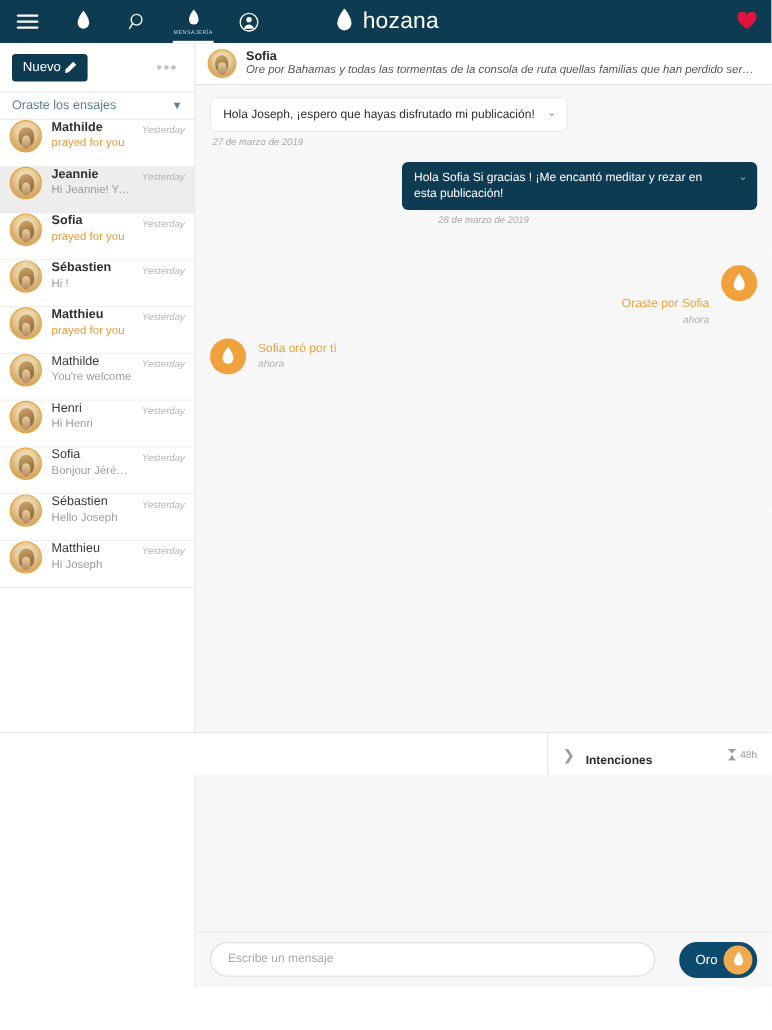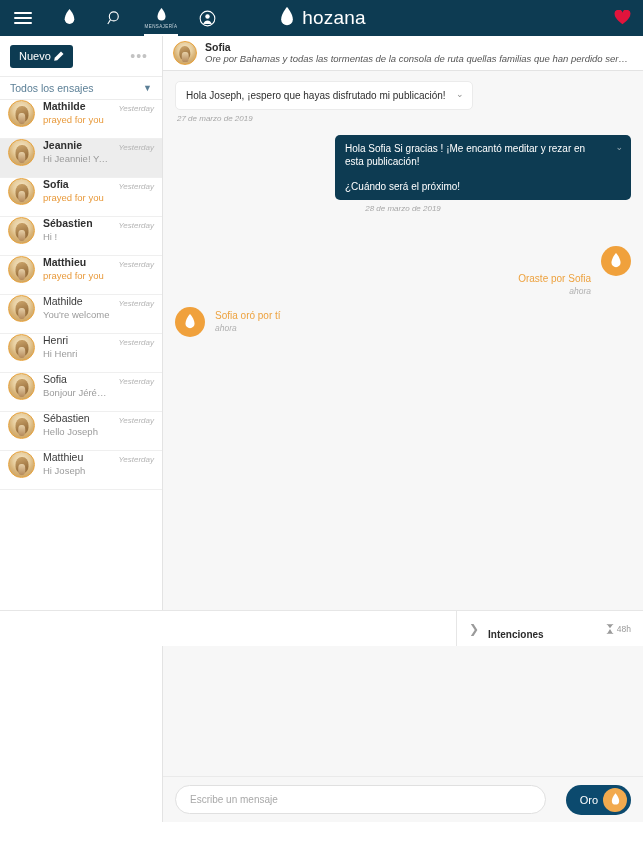--- a/index.html
+++ b/index.html
@@ -227,21 +227,21 @@
       <button class="new-btn">
         <span>Nuevo</span>
         <svg width="11" height="11" viewBox="0 0 14 14">
           <path d="M10.2 0.6l3.2 3.2-8 8-3.9.7.7-3.9z" fill="#ffffff"></path>
         </svg>
       </button>
       <span class="dots">•••</span>
     </div>
 
     <div class="sb-filter">
-      <span class="t">Todos los ensajes</span>
+      <span class="t">Oraste los ensajes</span>
       <span class="chev">▼</span>
     </div>
 
     <div id="conv-list">
         <div class="conv">
           <div class="avatar"></div>
           <div class="conv-mid">
             <div class="conv-name">Mathilde</div>
             <div class="conv-sub prayed">prayed for you</div>
           </div>
@@ -337,21 +337,21 @@
       <div class="row">
         <div class="bubble in">
           <span>Hola Joseph, ¡espero que hayas disfrutado mi publicación!</span>
           <span class="b-chev">⌄</span>
         </div>
       </div>
       <div class="stamp">27 de marzo de 2019</div>
 
       <div class="row out">
         <div class="bubble out">
-          <span id="out-text"><div>Hola Sofia Si gracias ! ¡Me encantó meditar y rezar en esta publicación!</div><div style="margin-top: 12px;">¿Cuándo será el próximo!</div></span>
+          <span id="out-text"><div>Hola Sofia Si gracias ! ¡Me encantó meditar y rezar en esta publicación!</div></span>
           <span class="b-chev">⌄</span>
         </div>
       </div>
       <div class="stamp right">28 de marzo de 2019</div>
 
       <div class="pray right">
         <div class="pray-txt-l">
           <div class="pray-title">Oraste por Sofia</div>
           <div class="pray-time">ahora</div>
         </div>

